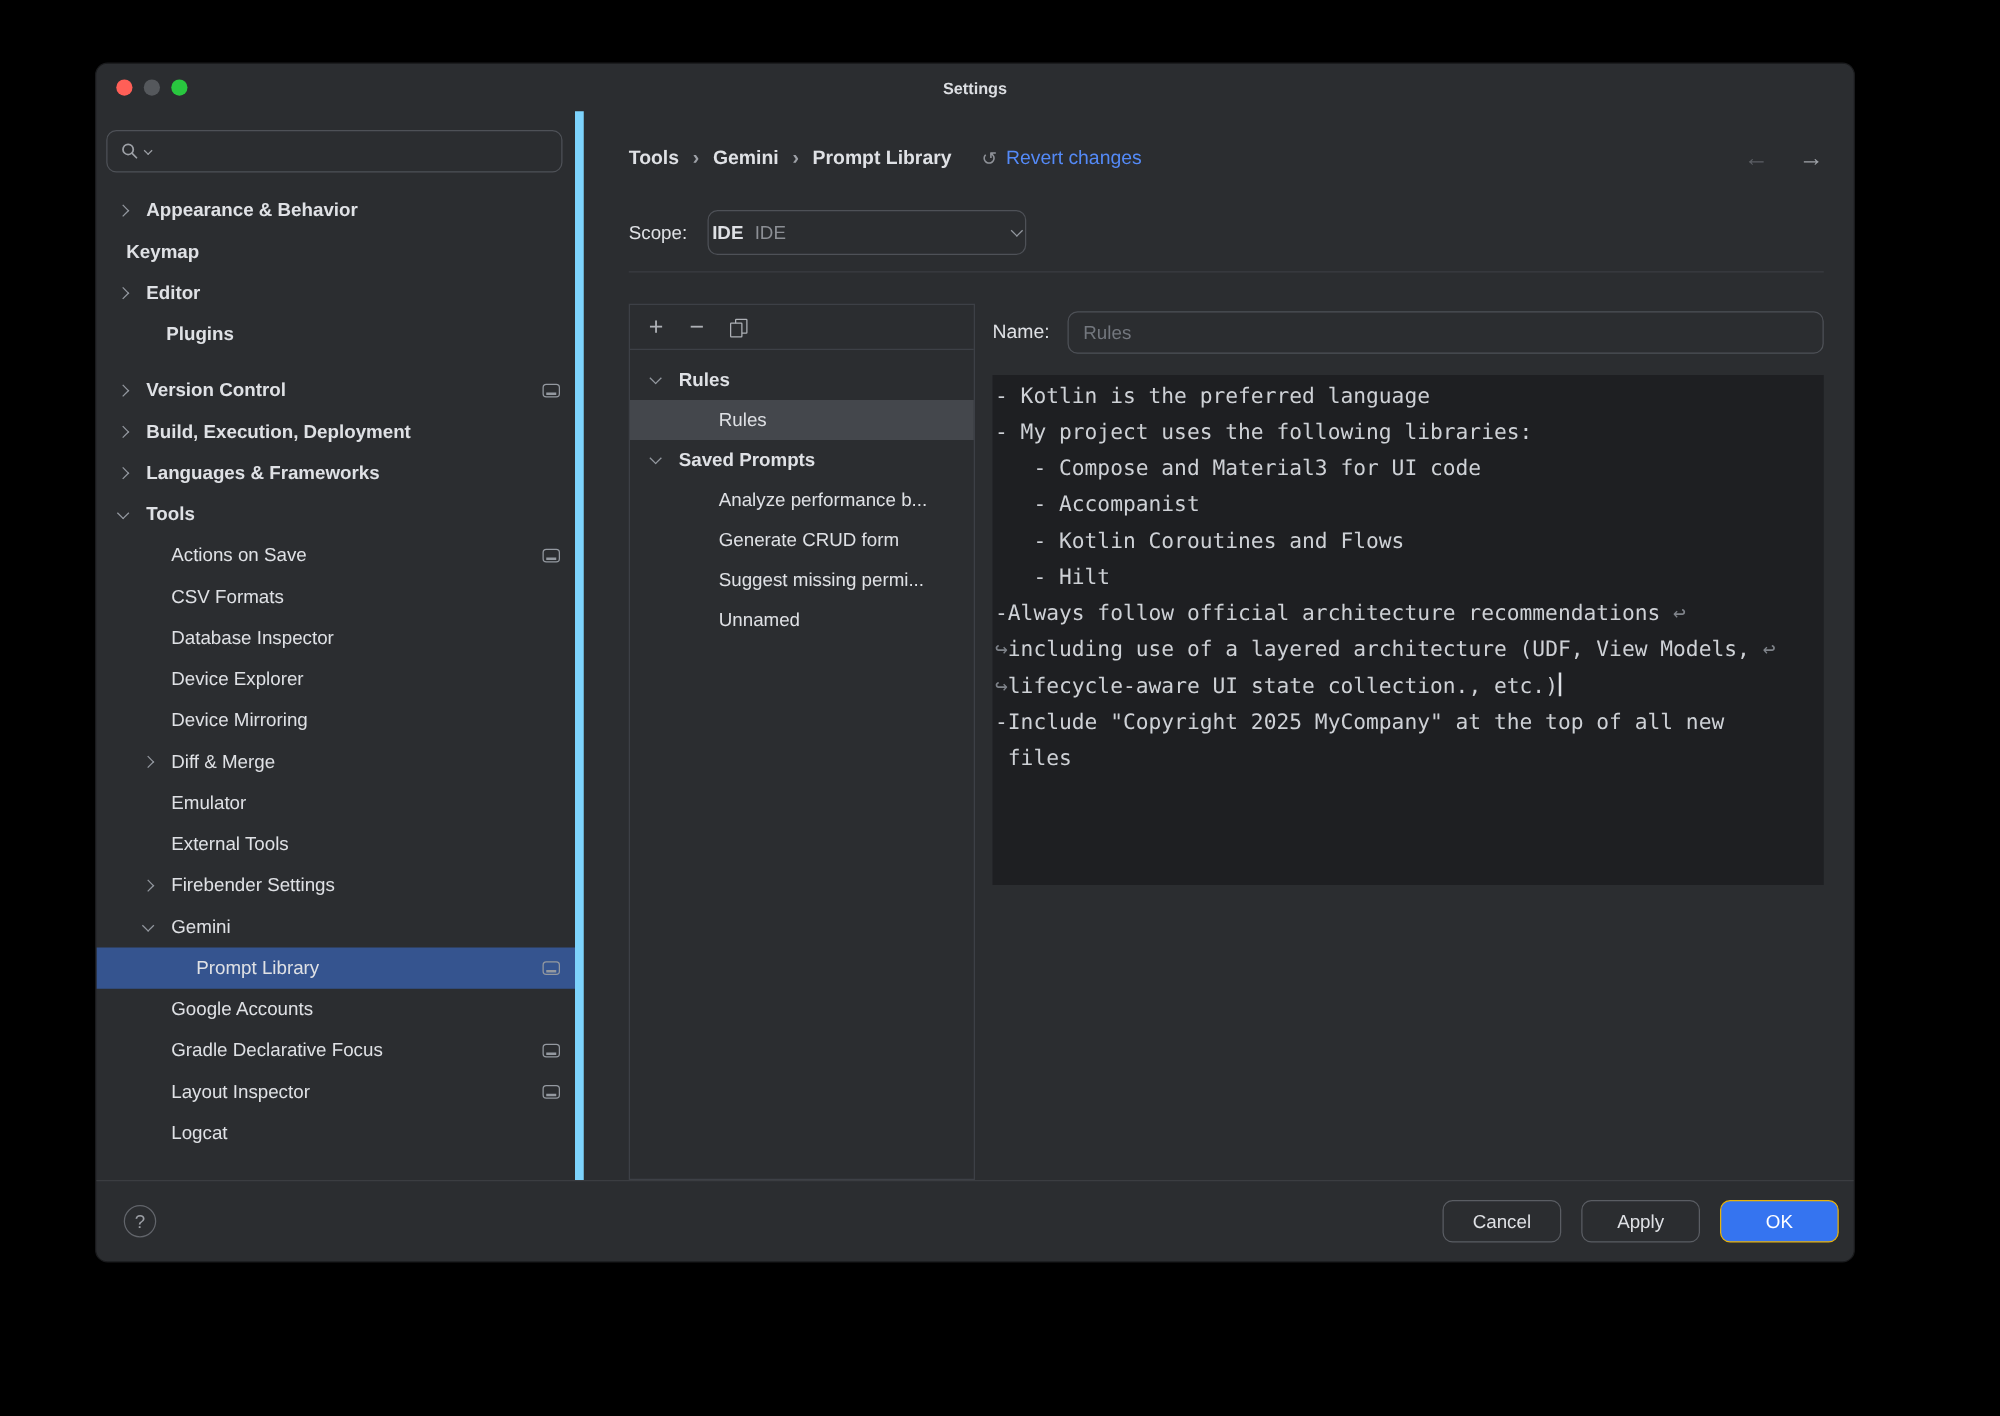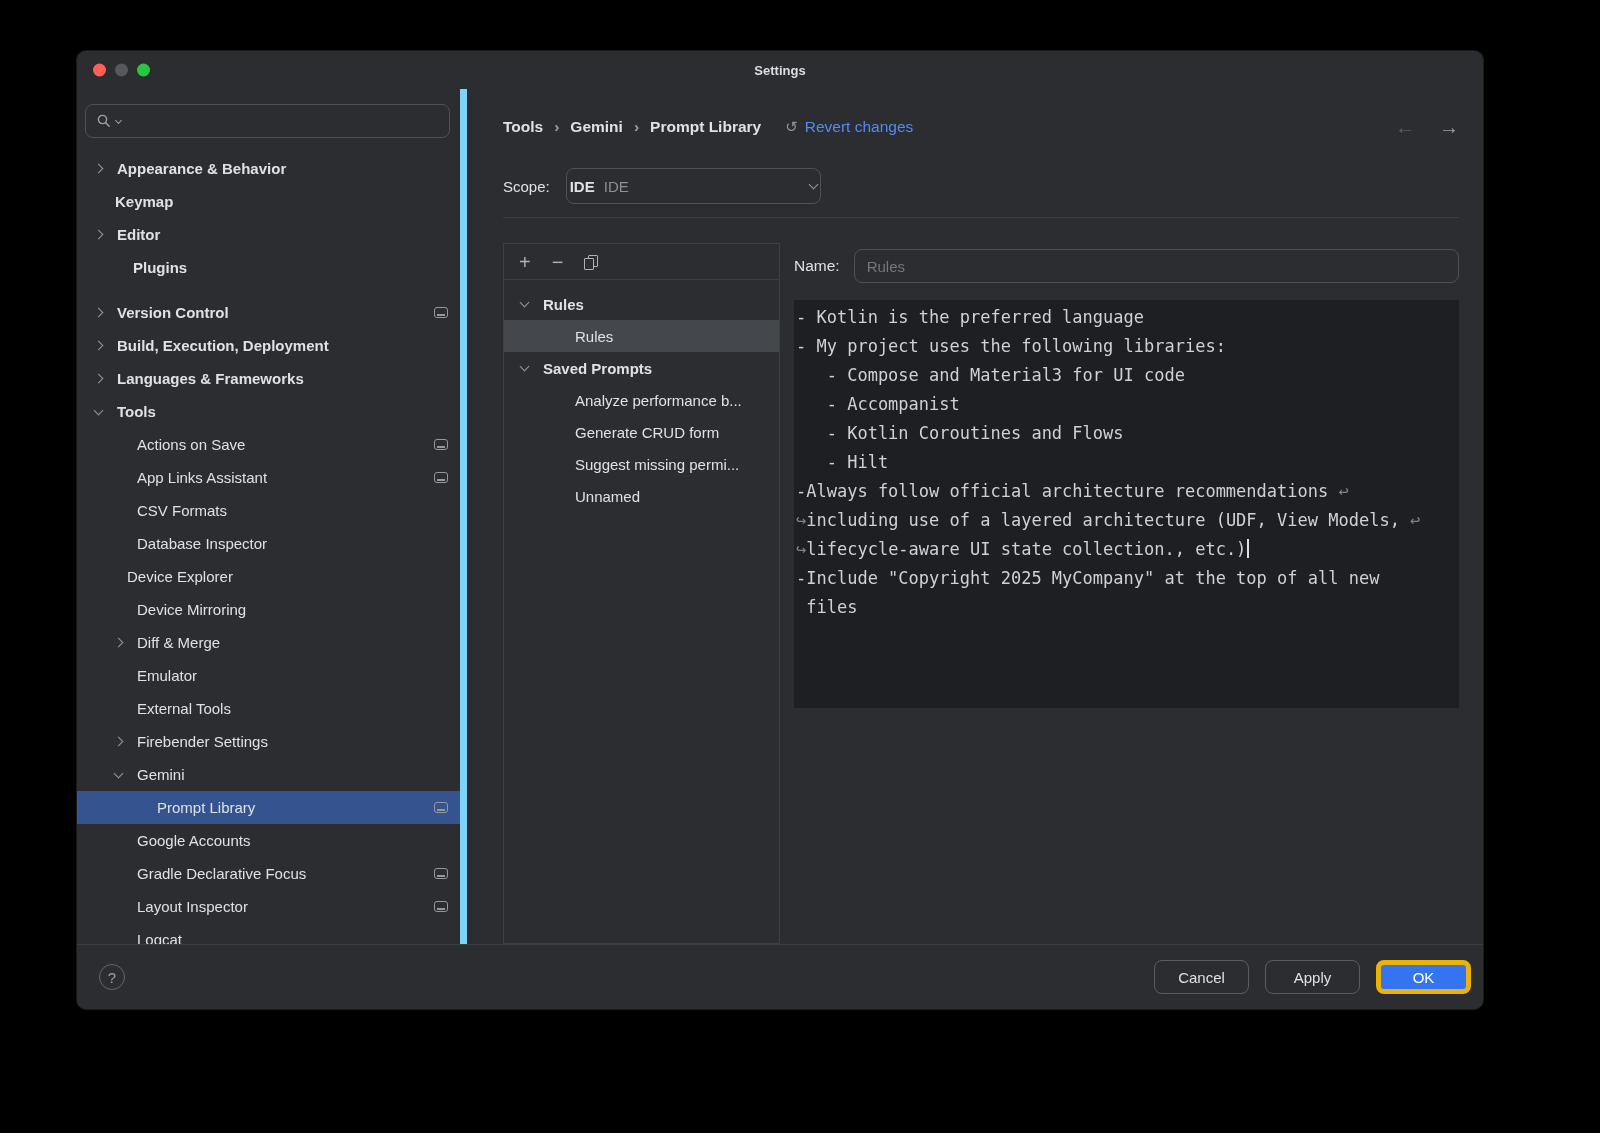--- a/index.html
+++ b/index.html
@@ -106,21 +106,21 @@
   .caret { display:inline-block; width:1.5px; height:19px; background:#dde0e5; vertical-align:-3px; margin-left:1px; }
 
   
   .footer { height:65px; flex:0 0 auto; border-top:1px solid #3b3d41; display:flex; align-items:center; padding:0 12px 0 22px; }
   .help { width:26px; height:26px; border-radius:50%; border:1px solid #62656b; color:#9da0a6; display:flex; align-items:center; justify-content:center; font-size:15px; cursor:pointer; }
   .footer-btns { margin-left:auto; display:flex; gap:16px; }
   .btn {
     width:95px; height:34px; border-radius:8px; background:transparent; border:1px solid #5a5d63;
     color:#dfe1e5; font-size:15px; font-family:"Liberation Sans",sans-serif; cursor:pointer;
   }
-  .btn.primary { background:#3574f0; border:5px solid #eab308; color:#fff; }
+  .btn.primary { background:#3574f0; border:1px solid #eab308; color:#fff; }
 </style>
 </head>
 <body>
 
 <div class="window">
 
   <div class="titlebar">
     <div class="traffic">
       <span class="tl red"></span>
       <span class="tl yellow"></span>
@@ -139,21 +139,21 @@
         </svg>
         <span class="mini-chev"></span>
       </div>
       <div class="nav" id="sidebar-list">
           <div class="side-row" style="padding-left: 18px;">
             <span class="chev-box">
               <i class="chev right"></i>
             </span>
             <span class="side-label bold">Appearance &amp; Behavior</span>
           </div>
-          <div class="side-row" style="padding-left: 16px; text-align: right;">
+          <div class="side-row" style="padding-left: 2px; text-align: right;">
             <span class="chev-box"></span>
             <span class="side-label bold">Keymap</span>
           </div>
           <div class="side-row" style="padding-left: 18px;">
             <span class="chev-box">
               <i class="chev right"></i>
             </span>
             <span class="side-label bold">Editor</span>
           </div>
           <div class="side-row" style="padding-left: 34px;">
@@ -185,32 +185,27 @@
             </span>
             <span class="side-label bold">Tools</span>
           </div>
           <div class="side-row" style="padding-left: 38px;">
             <span class="chev-box"></span>
             <span class="side-label">Actions on Save</span>
             <span class="badge-ic"></span>
           </div>
           <div class="side-row" style="padding-left: 38px;">
             <span class="chev-box"></span>
-            <span class="side-label">App Links Assistant</span>
-            <span class="badge-ic"></span>
-          </div>
-          <div class="side-row" style="padding-left: 38px;">
-            <span class="chev-box"></span>
             <span class="side-label">CSV Formats</span>
           </div>
           <div class="side-row" style="padding-left: 38px;">
             <span class="chev-box"></span>
             <span class="side-label">Database Inspector</span>
           </div>
-          <div class="side-row" style="padding-left: 28px;">
+          <div class="side-row" style="padding-left: 38px;">
             <span class="chev-box"></span>
             <span class="side-label">Device Explorer</span>
           </div>
           <div class="side-row" style="padding-left: 38px;">
             <span class="chev-box"></span>
             <span class="side-label">Device Mirroring</span>
           </div>
           <div class="side-row" style="padding-left: 38px;">
             <span class="chev-box">
               <i class="chev right"></i>

